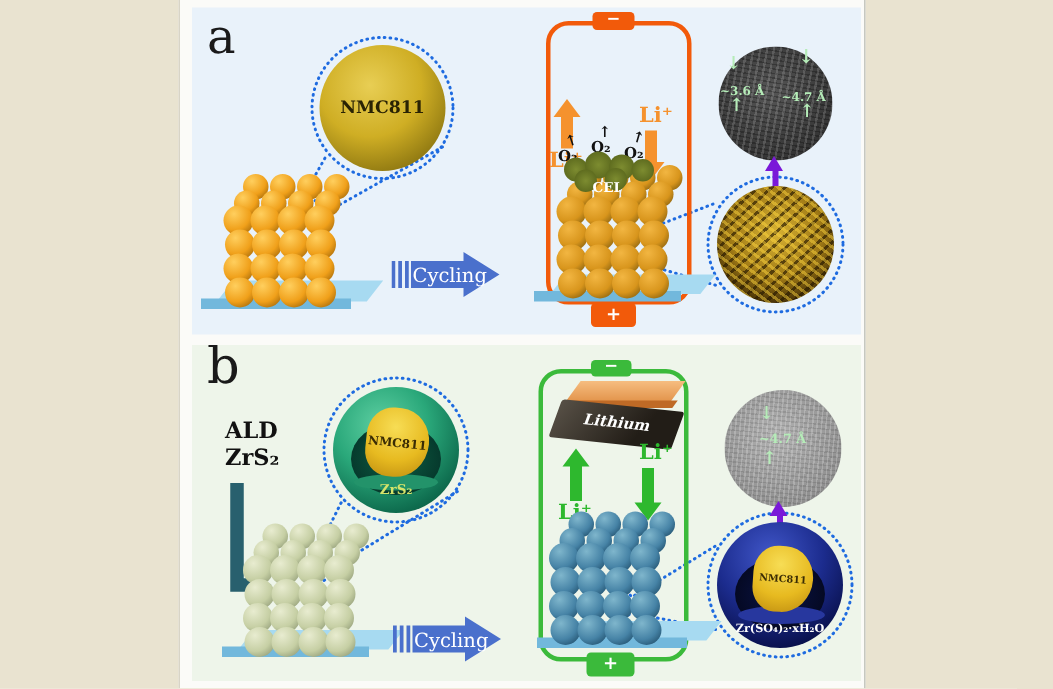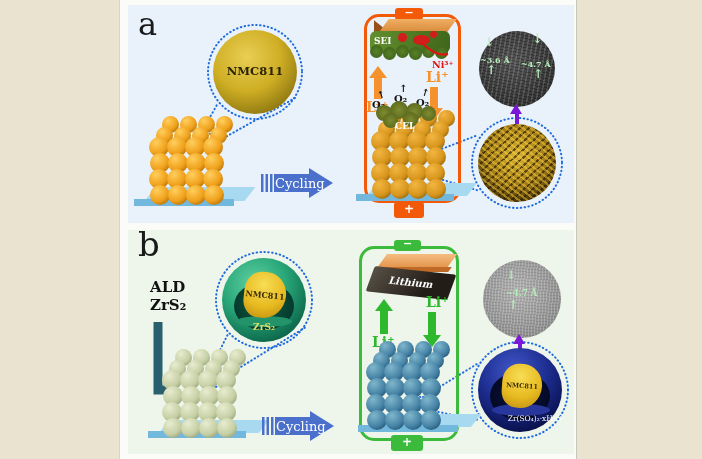--- a/index.html
+++ b/index.html
@@ -107,39 +107,20 @@
       <rect x="4.5" y="7" width="2.5" height="18" fill="#4a70cc"></rect>
       <rect x="9" y="7" width="2.5" height="18" fill="#4a70cc"></rect>
       <polygon points="13,7 48,7 48,1 72,16 48,31 48,25 13,25" fill="#4a70cc"></polygon>
       <text x="14" y="21" font-size="13" fill="#fff" font-family="DejaVu Serif, serif">Cycling</text>
     </svg>
 
     <div class="battery" style="left:236px;top:9px;width:97px;height:189px;border:3px solid #f25a0a"></div>
     <div class="tab" style="left:267px;top:3px;width:28px;height:12px;background:#f25a0a;font-size:11px;line-height:9px">−</div>
     <div class="tab" style="left:266px;top:197px;width:30px;height:16px;background:#f25a0a;font-size:12px;line-height:15px">+</div>
 
-    <div class="abs" style="left:240px;top:12px;width:92px;height:58px">
-      <div class="abs" style="left:6px;top:8px;width:12px;height:14px;transform:skewY(38deg);background:#96511b"></div>
-      <div class="abs" style="left:16px;top:2px;width:68px;height:13px;transform:skewX(-36deg);background:linear-gradient(#f0ae62,#d88c3c)"></div>
-      <div class="abs" style="left:2px;top:14px;width:80px;height:22px;border-radius:6px;background:linear-gradient(100deg,#628f2e,#3f661a)"></div>
-      <div class="bump" style="left:2px;top:28px;width:13px;height:13px;background:radial-gradient(#57812a,#3a5c14)"></div>
-      <div class="bump" style="left:15px;top:30px;width:13px;height:13px;background:radial-gradient(#57812a,#3a5c14)"></div>
-      <div class="bump" style="left:28px;top:28px;width:13px;height:13px;background:radial-gradient(#57812a,#3a5c14)"></div>
-      <div class="bump" style="left:41px;top:30px;width:13px;height:13px;background:radial-gradient(#57812a,#3a5c14)"></div>
-      <div class="bump" style="left:54px;top:28px;width:13px;height:13px;background:radial-gradient(#57812a,#3a5c14)"></div>
-      <div class="bump" style="left:67px;top:29px;width:13px;height:13px;background:radial-gradient(#57812a,#3a5c14)"></div>
-      <div class="bump" style="left:30px;top:16px;width:9px;height:9px;background:#d31c1c"></div>
-      <div class="bump" style="left:45px;top:18px;width:17px;height:10px;border-radius:50%;background:#d31c1c"></div>
-      <div class="bump" style="left:62px;top:14px;width:7px;height:7px;background:#d31c1c"></div>
-      <div class="white-label" style="left:6px;top:19px">SEI</div>
-      <svg class="abs" style="left:52px;top:24px" width="40" height="22">
-        <path d="M2,2 q14,14 26,11" stroke="#e21212" stroke-width="2.2" fill="none"></path>
-      </svg>
-      <div class="abs" style="left:64px;top:42px;font-weight:bold;font-size:9.5px;color:#e21212">Ni³⁺</div>
-    </div>
 
     <div class="v-arrow up" style="left:246px;top:72px;height:22px;color:#f5922e"></div>
     <div class="ion" style="left:238px;top:94px;color:#f5922e">Li⁺</div>
     <div class="ion" style="left:298px;top:64px;color:#f5922e">Li⁺</div>
     <div class="v-arrow down" style="left:302px;top:82px;height:22px;color:#f5922e"></div>
 
     <span class="o2arr" style="left:249px;top:84px;transform:rotate(-18deg)">↑</span>
     <span class="o2arr" style="left:271px;top:78px">↑</span>
     <span class="o2arr" style="left:293px;top:82px;transform:rotate(16deg)">↑</span>
     <div class="o2" style="left:244px;top:94px">O₂</div>
@@ -313,18 +294,18 @@
     <div class="mint" style="left:378px;top:58px;font-size:8.5px">~4.7 Å</div>
     <span class="mint" style="left:380px;top:68px;font-size:12px">↑</span>
 
     <div class="p-head" style="left:385px;top:104px"></div>
     <div class="p-arrow" style="left:390px;top:112px;height:40px"></div>
     <div class="p-dot" style="left:386px;top:148px"></div>
     <div class="sphere" style="left:350px;top:118px;width:84px;height:84px;background:radial-gradient(circle at 42% 26%, #4056c8, #1c2c8e 45%, #0a1250 78%, #040826)">
       <div class="sphere" style="left:12px;top:24px;width:60px;height:48px;background:radial-gradient(#0a1448,#04081f 80%)"></div>
       <div class="abs" style="left:14px;top:56px;width:58px;height:12px;border-radius:50%;background:#27379e"></div>
       <div class="core" style="left:24px;top:16px;width:40px;height:44px;border-radius:46% 54% 58% 42%;transform:rotate(4deg);background:radial-gradient(circle at 45% 28%, #f7dd55, #e7ba20 55%, #b8860e);font-size:6.5px">NMC811</div>
-      <div class="abs" style="left:0;top:66px;width:84px;text-align:right;color:#fff;font-weight:normal;font-size:7.5px">Zr(SO₄)₂·xH₂O</div>
+      <div class="abs" style="left:0;top:66px;width:84px;text-align:center;color:#fff;font-weight:bold;font-size:7.5px">Zr(SO₄)₂·xH₂O</div>
     </div>
   </div>
 
  </div>
 </div>
 
 </body></html>

